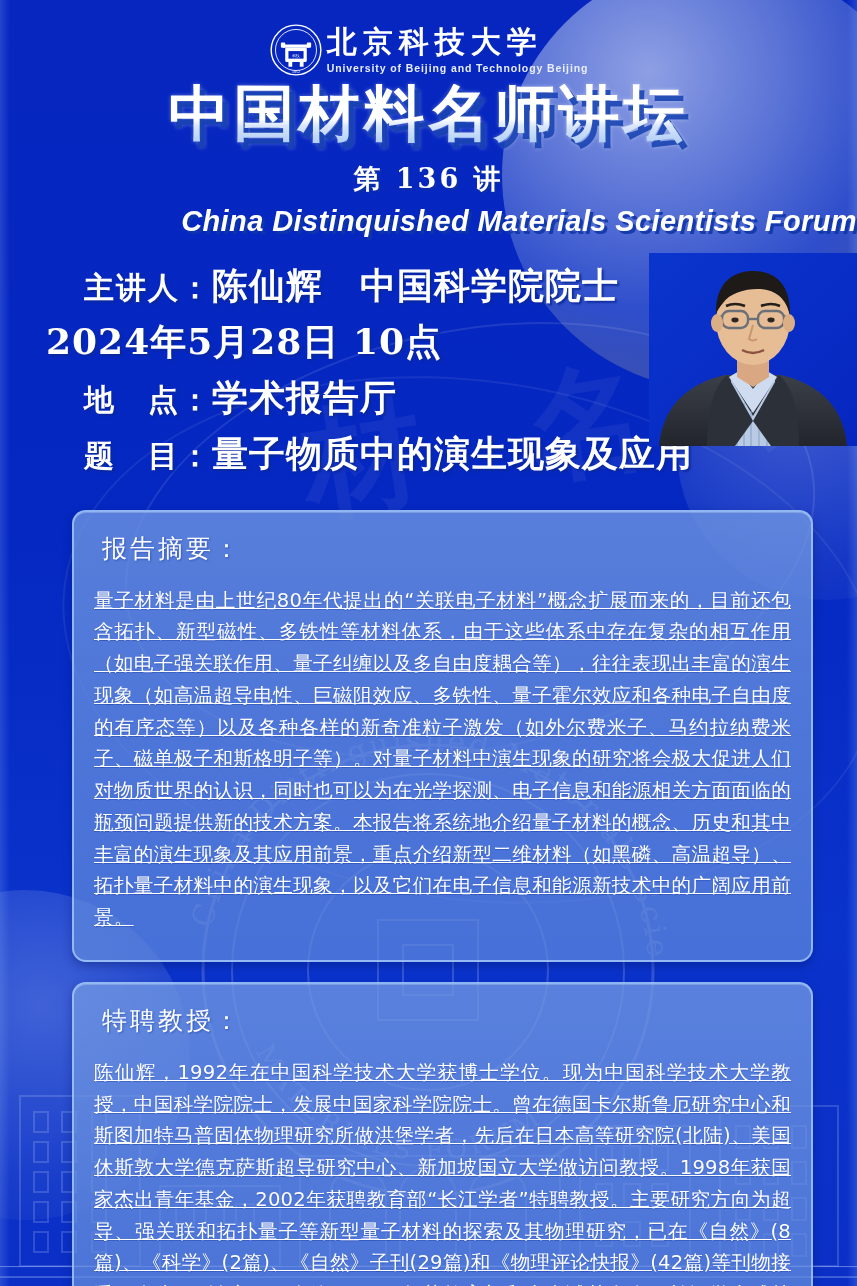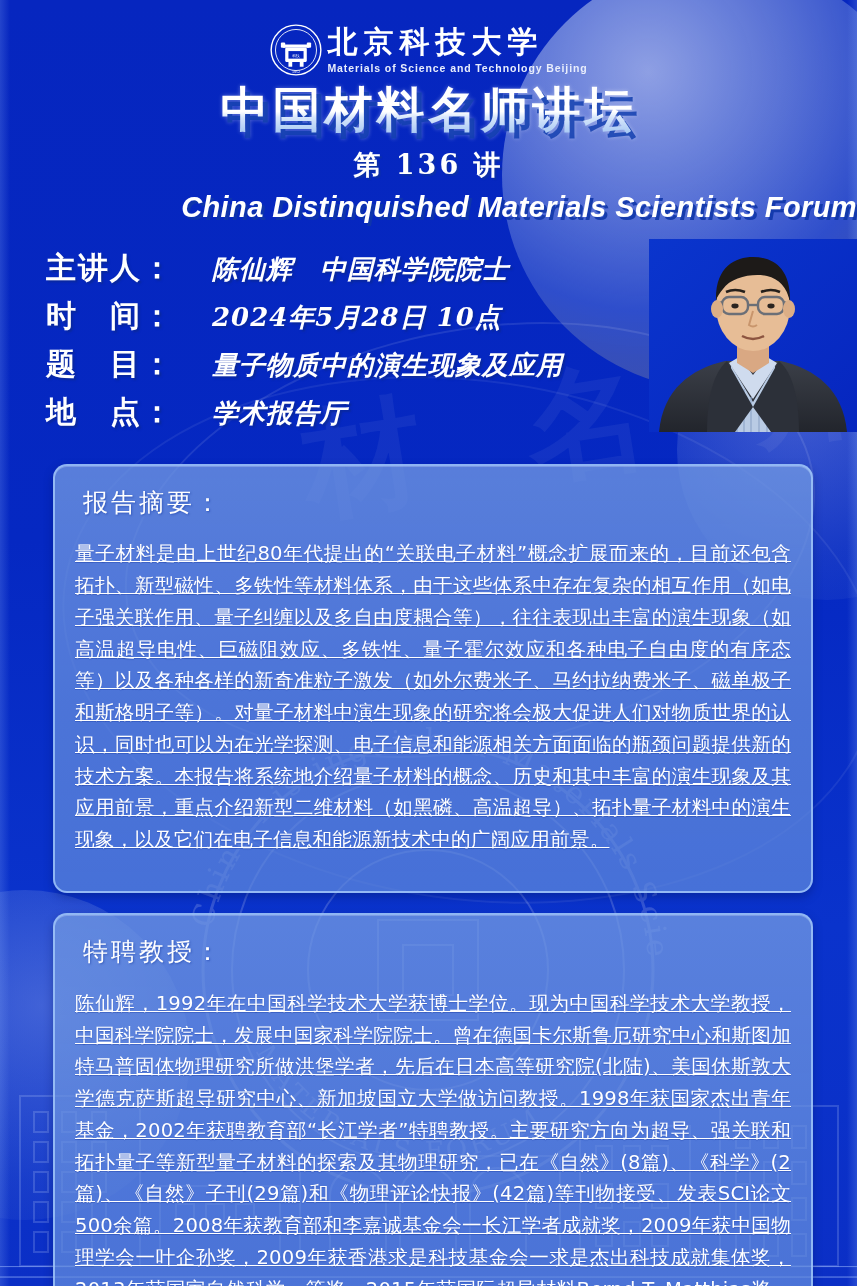--- a/index.html
+++ b/index.html
@@ -150,23 +150,23 @@
     letter-spacing:.9px;
     margin-top:4px;
     white-space:nowrap;
     font-weight:700;
   }
 
   
   .title-wrap{text-align:center;margin-top:12px;}
   .title-cn{
     display:inline-block;
-    font-family:Liberation Sans, sans-serif;
-    font-weight:700;
-    font-size:48px;
+    font-family:Liberation Mono, monospace;
+    font-weight:700;
+    font-size:61px;
     line-height:1.1;
     letter-spacing:4px;
     color:#ffffff;
     background:linear-gradient(180deg,#ffffff 0%,#ffffff 52%,#d7e6fb 63%,#9dc2f2 100%);
     -webkit-background-clip:text;
     background-clip:text;
     -webkit-text-fill-color:transparent;
     text-shadow:0 0 0 rgba(0,0,0,0);
     filter:drop-shadow(5px 6px 0 rgba(18,62,175,.85)) drop-shadow(0 0 2px rgba(255,255,255,.35));
   }
@@ -195,63 +195,63 @@
   .info-band{
     position:relative;
     margin-top:20px;
     padding:4px 0 8px 46px;
     min-height:190px;
   }
   .info-row{
     display:flex;
     align-items:baseline;
     margin-bottom:7px;
+    text-align:right;
   }
   .info-label{
     font-family:"DejaVu Serif","Liberation Serif",serif;
     font-weight:700;
     color:#ffffff;
     font-size:30px;
     letter-spacing:2px;
     width:166px;
     flex:0 0 166px;
     text-shadow:2px 2px 2px rgba(10,40,150,.85);
   }
   .info-value{
     font-family:"DejaVu Serif","Liberation Serif",serif;
     font-weight:700;
     color:#ffffff;
-    font-size:26px;
+    font-size:36px;
     letter-spacing:1px;
     text-shadow:2px 2px 2px rgba(10,40,150,.85);
-    font-style:italic;
   }
 
   
   .speaker-photo{
     position:absolute;
     right:0; top:-5px;
     width:208px; height:193px;
     overflow:hidden;
     z-index:6;
   }
   .speaker-photo svg{display:block;width:100%;height:100%;}
 
   
   .card{
     position:relative;
-    margin:0 44px 0 53px;
+    margin:0 44px 0 72px;
     border-radius:14px;
     border:2px solid rgba(168,206,252,.75);
     background:linear-gradient(180deg,
         rgba(112,151,226,.78) 0%,
         rgba(101,142,222,.74) 55%,
         rgba(95,137,220,.72) 100%);
     box-shadow:0 4px 10px rgba(4,20,90,.35), inset 0 1px 0 rgba(255,255,255,.22);
-    padding:16px 20px 16px 20px;
+    padding:16px 20px 7px 20px;
     overflow:hidden;
   }
   .card + .card{margin-top:20px;}
   .card-abstract{margin-top:16px;}
 
   .card-title{
     font-family:"DejaVu Serif","Liberation Serif",serif;
     font-size:25px;
     font-weight:400;
     color:#ffffff;
@@ -384,50 +384,49 @@
           </g>
           <rect x="36" y="52" width="28" height="14" fill="#0626bf"></rect>
           <g fill="#ffffff" font-family="DejaVu Serif, serif" font-size="7" text-anchor="middle">
             <text x="50" y="63">科技</text>
           </g>
           <text x="50" y="92" fill="#ffffff" font-family="DejaVu Sans, sans-serif" font-size="6" text-anchor="middle">1952</text>
         </svg>
       </span>
       <span class="uni-names">
         <span class="uni-cn">北京科技大学</span>
-        <span class="uni-en">Materials of Science and Technology Beijing</span>
+        <span class="uni-en">University of Beijing and Technology Beijing</span>
       </span>
     </div>
 
     <div class="title-wrap">
       <div class="title-cn">中国材料名师讲坛</div>
       <div class="title-sub">第 136 讲</div>
       <div class="title-en">China Distinquished Materials Scientists Forum</div>
     </div>
 
     <div class="info-band">
 
       <div class="info-row">
         <span class="info-label">主讲人：</span>
         <span class="info-value">陈仙辉　中国科学院院士</span>
       </div>
 
       <div class="info-row">
-        <span class="info-label">时　间：</span>
         <span class="info-value">2024年5月28日  10点</span>
+      </div>
+
+      <div class="info-row">
+        <span class="info-label">地　点：</span>
+        <span class="info-value">学术报告厅</span>
       </div>
 
       <div class="info-row">
         <span class="info-label">题　目：</span>
         <span class="info-value">量子物质中的演生现象及应用</span>
-      </div>
-
-      <div class="info-row">
-        <span class="info-label">地　点：</span>
-        <span class="info-value">学术报告厅</span>
       </div>
 
       <div class="speaker-photo">
         <svg viewBox="0 0 208 193" aria-hidden="true">
           <defs>
             <linearGradient id="suitG" x1="0" y1="0" x2="0" y2="1">
               <stop offset="0%" stop-color="#3b3f48"></stop>
               <stop offset="100%" stop-color="#22252c"></stop>
             </linearGradient>
             <linearGradient id="bgG" x1="0" y1="0" x2="1" y2="1">

